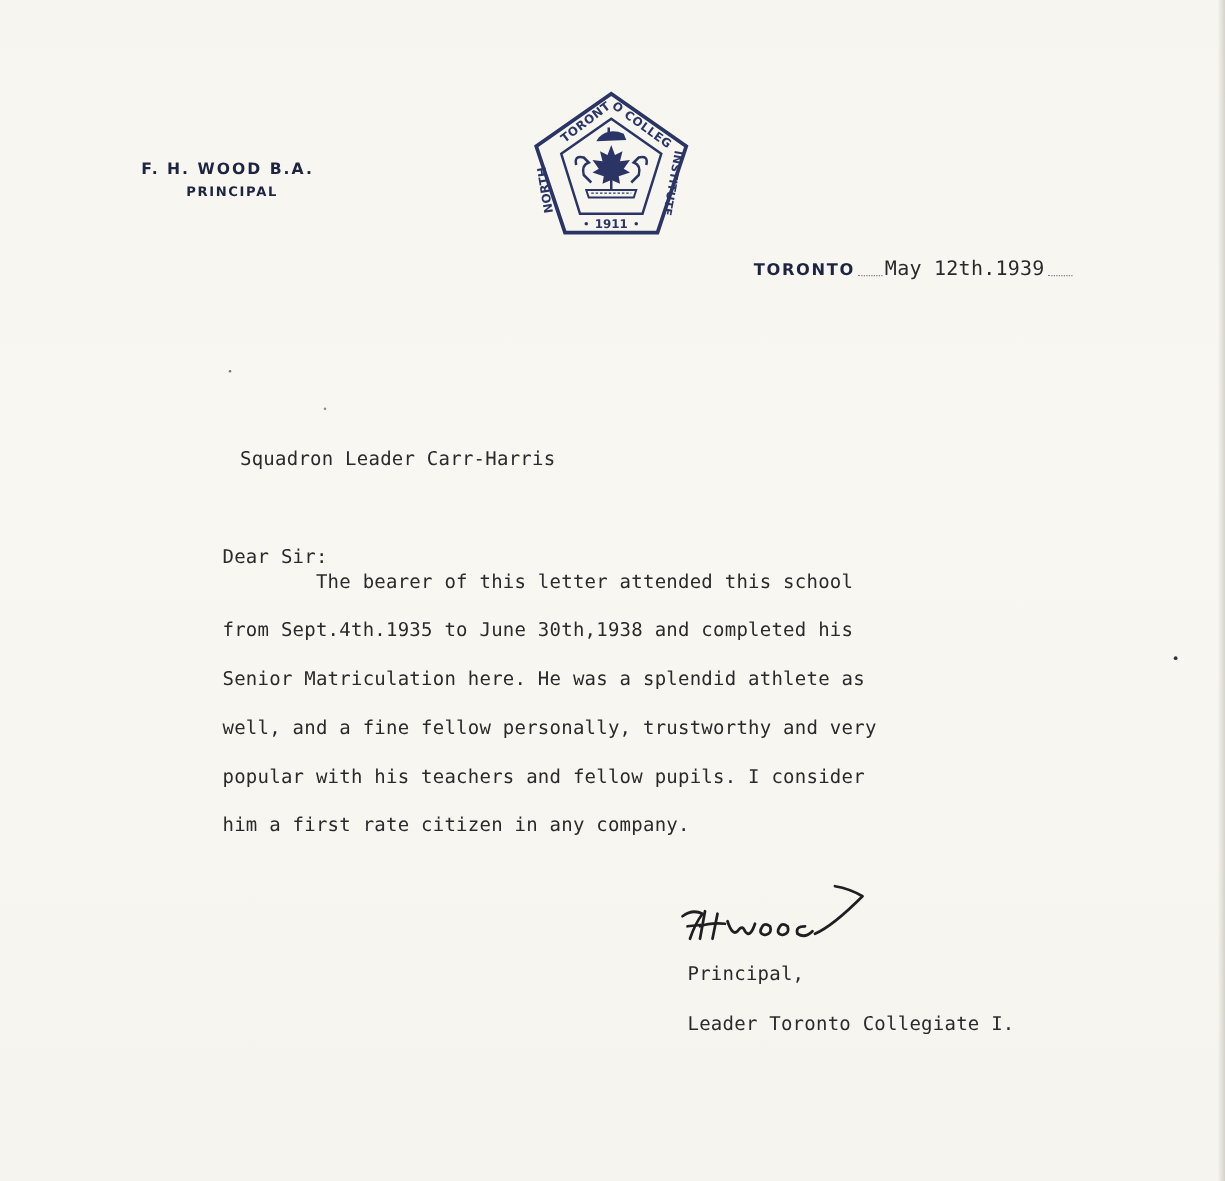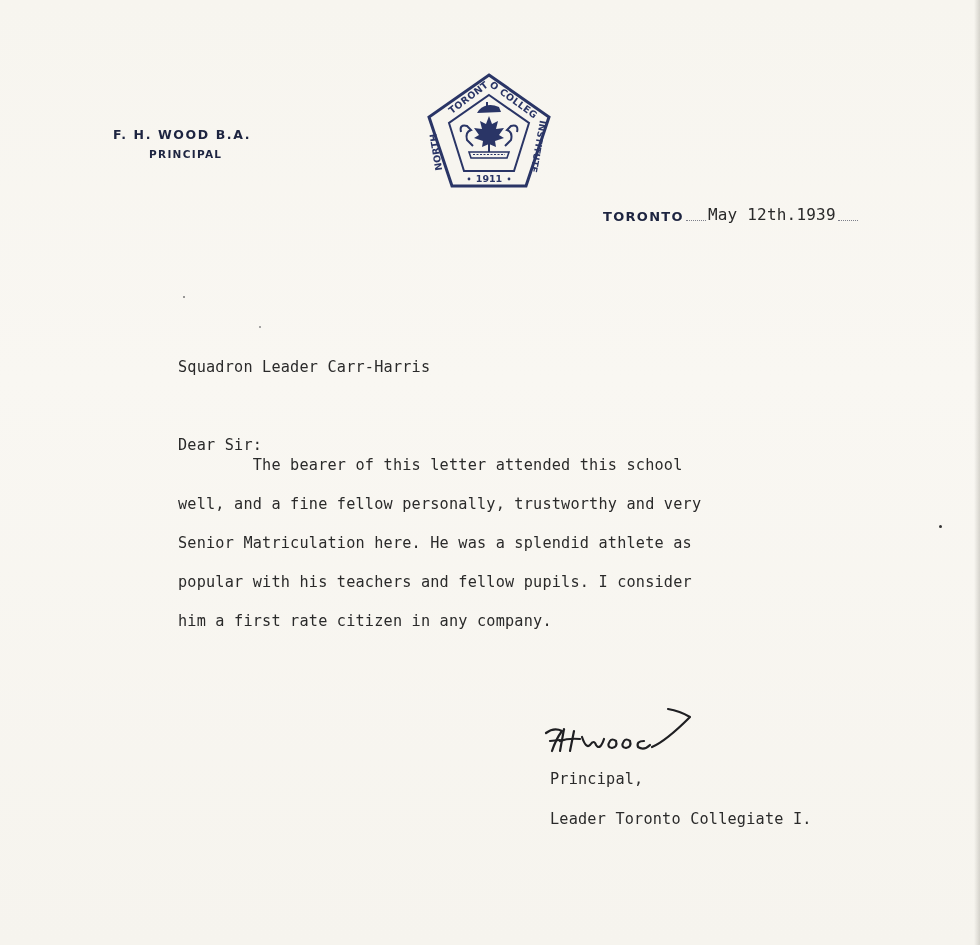--- a/index.html
+++ b/index.html
@@ -84,21 +84,21 @@
       font-size: 15.2px;
       color: #2a2a2a;
       white-space: nowrap;
       letter-spacing: 0.2px;
     }
     .dateline .date {
       font-size: 16px;
     }
     .addressee {
       position: absolute;
-      left: 178px;
+      left: 192px;
       top: 358px;
       line-height: 19px;
     }
     .salutation {
       position: absolute;
       left: 178px;
       top: 436px;
       text-align: right;
     }
     .body-text {
@@ -184,22 +184,23 @@
   </div>
 
   <div class="addressee typed">
     <div>Squadron Leader Carr-Harris</div>
   </div>
 
   <div class="salutation typed">Dear Sir:</div>
 
   <div class="body-text typed">
     <div class="line" style="white-space:pre;">        The bearer of this letter attended this school</div>
+    <div class="line">from Sept.4th.1935 to June 30th,1938 and completed his</div>
+    <div class="line">Senior Matriculation here. He was a splendid athlete as</div>
     <div class="line">well, and a fine fellow personally, trustworthy and very</div>
-    <div class="line">Senior Matriculation here. He was a splendid athlete as</div>
     <div class="line">popular with his teachers and fellow pupils. I consider</div>
     <div class="line">him a first rate citizen in any company.</div>
   </div>
 
   <svg class="signature" viewBox="0 0 200 60" xmlns="http://www.w3.org/2000/svg">
     <g fill="none" stroke="#1f1f22" stroke-width="2.2" stroke-linecap="round" stroke-linejoin="round">
 
       <path d="M 6 28 Q 14 22 22 26 Q 16 34 12 46"></path>
       <path d="M 10 36 L 20 35"></path>
 

